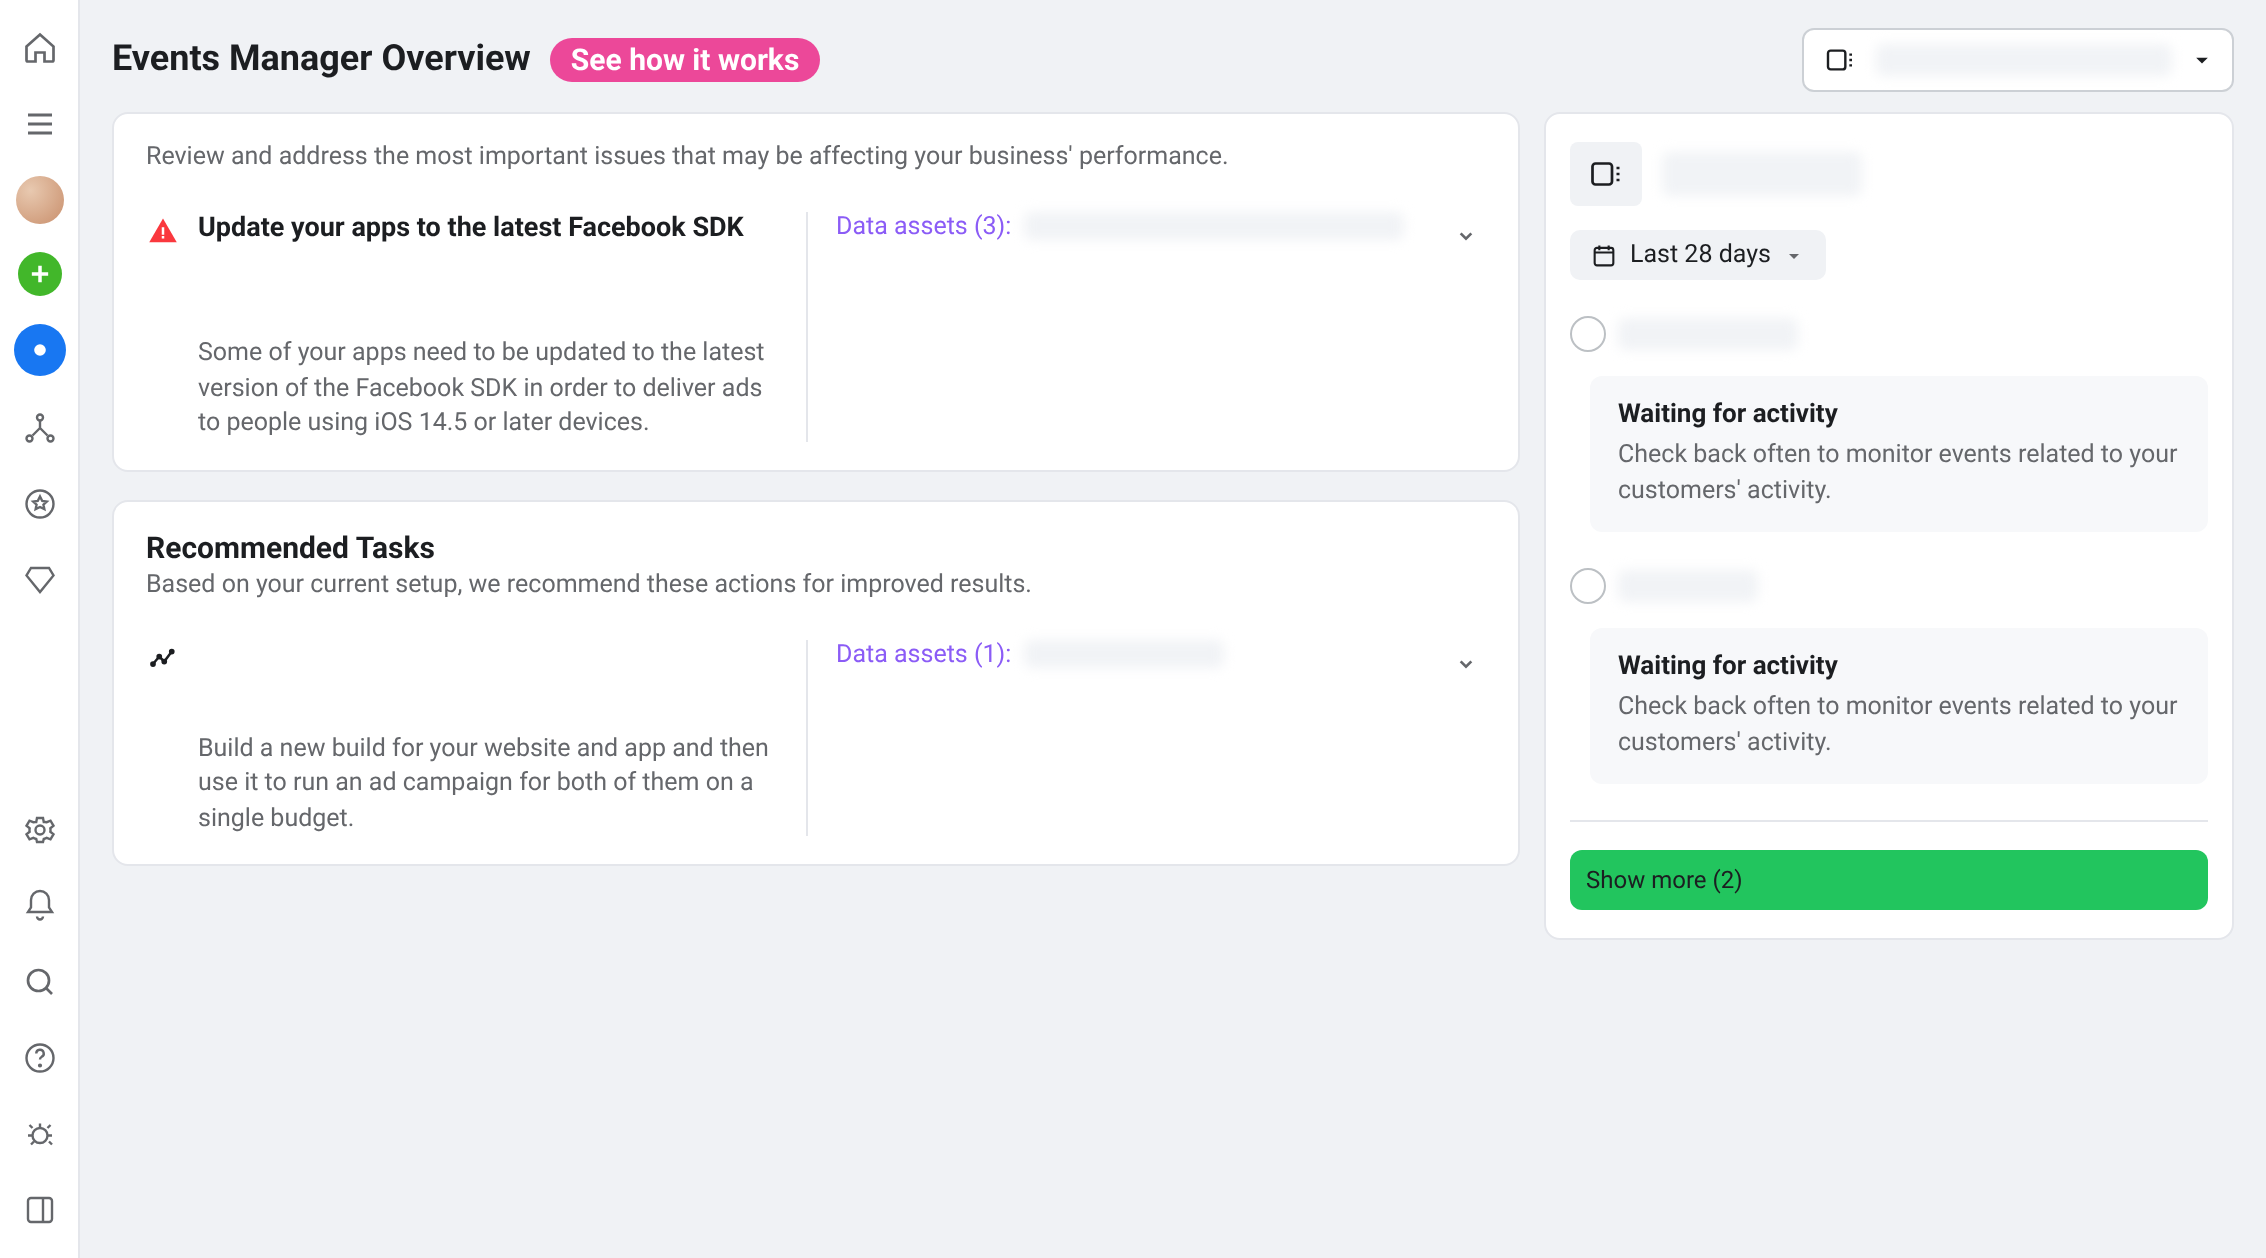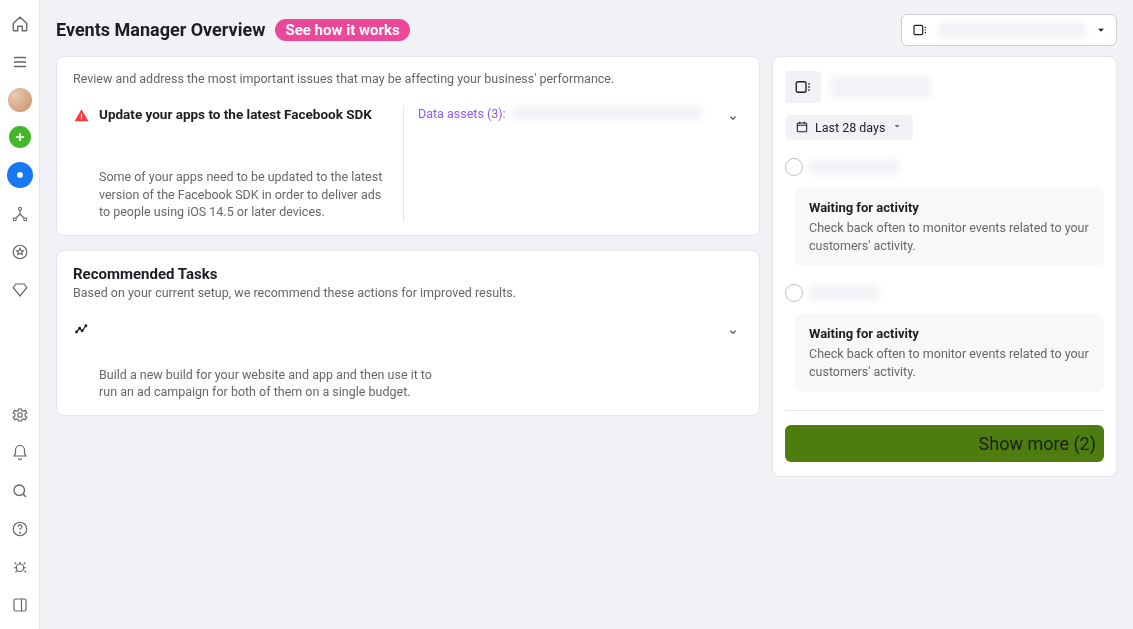--- a/index.html
+++ b/index.html
@@ -174,21 +174,21 @@
   }
   .side-header {
     display:flex; align-items:center; gap:10px;
   }
   .side-icon-box {
     width:36px;height:32px;background:#f0f2f5;border-radius:4px;
     display:flex;align-items:center;justify-content:center;color:#1c1e21;
   }
   .side-title-red { height:22px; width:100px; }
   .date-pill {
-    display:inline-flex; gap:6px;
+    display:inline-flex; align-items:center; gap:6px;
     background:#f0f2f5; border-radius:5px;
     padding:5px 10px;
     font-size:12.5px; color:#1c1e21;
     cursor:pointer;
     align-self:flex-start;
   }
   .date-pill .caret-sm { color:#65676b; }
   .source-row { display:flex; align-items:center; gap:6px; margin-top:6px;}
   .source-bubble {
     width:18px;height:18px;border-radius:50%;border:1.5px solid #bcc0c4;flex-shrink:0;
@@ -197,25 +197,25 @@
   .activity-box {
     background:#f7f8fa;
     border-radius:6px;
     padding:12px 14px;
     margin-left:10px;
   }
   .activity-title { font-size:13px; font-weight:700; margin-bottom:4px; }
   .activity-desc { font-size:12.5px; color:#65676b; line-height:1.4; }
   .divider { height:1px; background:#e4e6eb; margin:6px 0 2px 0; }
   .show-more {
-    background:#4d7c0f;
+    background:#22c55e;
     border-radius:6px;
-    text-align:right;
+    text-align:left;
     padding:8px;
-    font-size:18px;
+    font-size:12px;
     color:#1c1e21;
     cursor:pointer;
   }
   svg { display:block; }
 </style>
 </head>
 <body>
 
 <div class="left-rail">
   <div class="rail-item">
@@ -363,20 +363,24 @@
                 <circle cx="4" cy="16" r="1.3" fill="#1c1e21"></circle>
                 <circle cx="9" cy="10" r="1.3" fill="#1c1e21"></circle>
                 <circle cx="13" cy="14" r="1.3" fill="#1c1e21"></circle>
                 <circle cx="19" cy="6" r="1.3" fill="#1c1e21"></circle>
               </svg>
           </div>
           <div class="item-body">
             <div class="item-main">
               <div class="item-desc">Build a new build for your website and app and then use it to run an ad campaign for both of them on a single budget.</div>
             </div>
+            <div class="item-aside">
+              <span>Data assets (1):</span>
+              <span class="asset-red redacted" style="width:100px"></span>
+            </div>
           </div>
           <div class="chev">
             <svg viewBox="0 0 24 24" width="16" height="16" fill="none" stroke="currentColor" stroke-width="2">
                 <path d="m8 10 4 4 4-4"></path>
               </svg>
           </div>
         </div>
       </div>
     </div>
 

